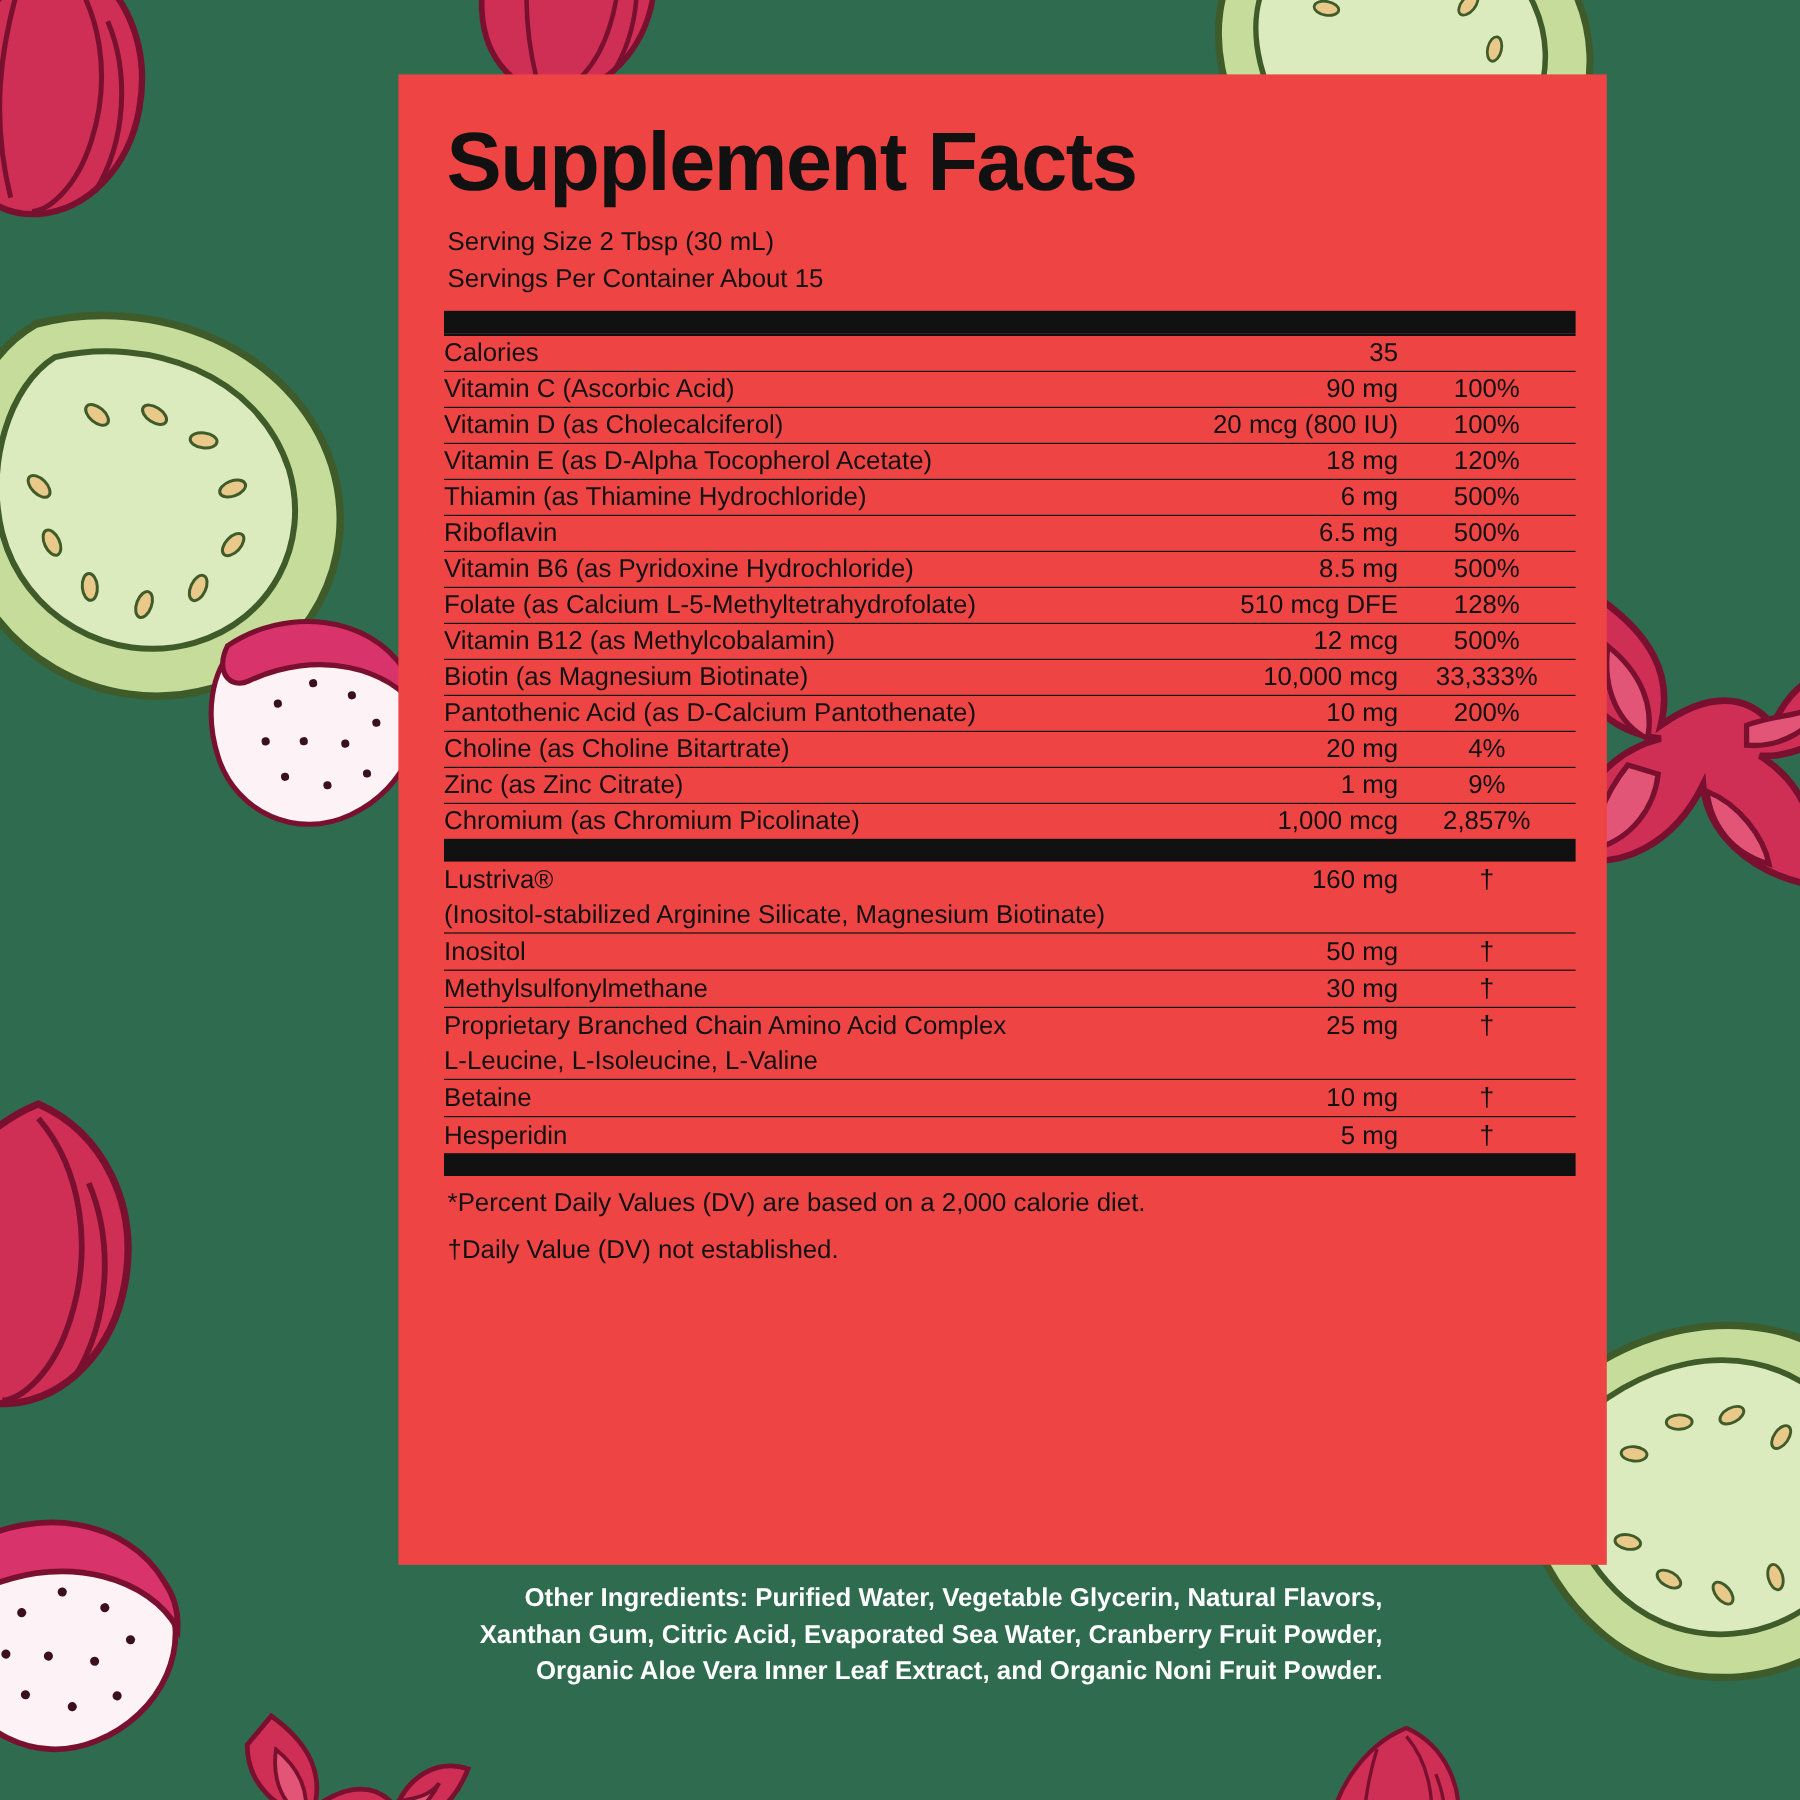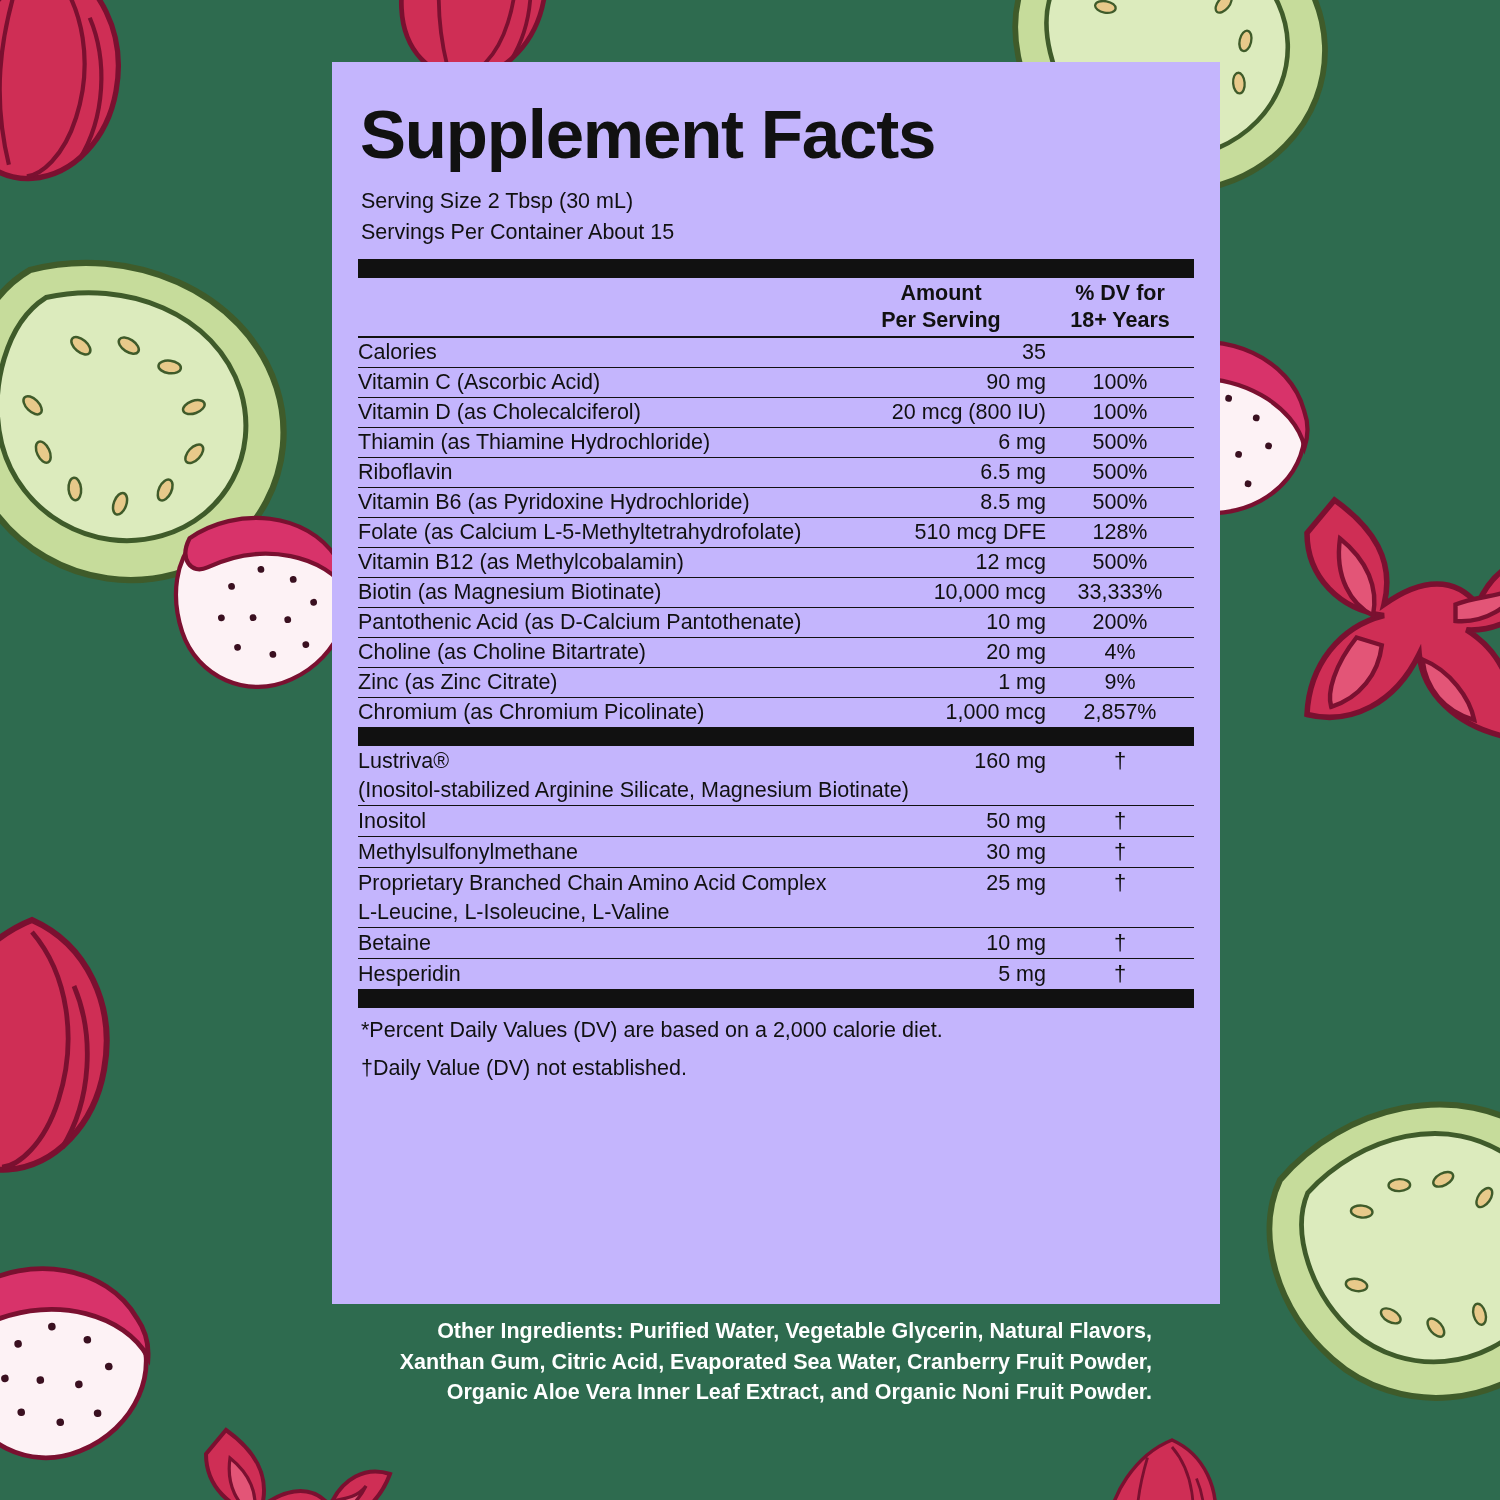--- a/index.html
+++ b/index.html
@@ -14,24 +14,24 @@
   }
 
   
   .bg-art { position: absolute; inset: 0; pointer-events: none; }
 
   
   .panel {
     position: absolute;
     left: 332px;
     top: 62px;
-    width: 888px;
+    width: 1007px;
     height: 1242px;
-    background: #c4b5fd;
-    padding: 26px 26px 18px 26px;
+    background: #ef4444;
+    padding: 26px 26px 18px 38px;
   }
 
   .sf-title {
     font-size: 69px;
     font-weight: bold;
     letter-spacing: -1.2px;
     color: #111;
     line-height: 1.02;
     margin: 12px 0 16px 0;
     padding-left: 2px;
@@ -211,54 +211,44 @@
 
 <div class="panel">
 
   <div class="sf-title">Supplement Facts</div>
 
   <div class="serving-line">Serving Size 2 Tbsp (30 mL)</div>
   <div class="serving-line">Servings Per Container About 15</div>
 
   <div class="rule-thick"></div>
 
-  <table class="facts">
-    <tbody>
-      <tr class="hdr-row no-rule">
-        <td class="c-name"></td>
-        <td class="c-amt">
-          <div>Amount</div>
-          <div>Per Serving</div>
-        </td>
-        <td class="c-dv">
-          <div>% DV for</div>
-          <div>18+ Years</div>
-        </td>
-      </tr>
-    </tbody>
-  </table>
 
   <div class="rule-thin"></div>
 
   <table class="facts">
     <tbody id="nutrient-rows">
         <tr>
           <td class="c-name">Calories</td>
           <td class="c-amt">35</td>
           <td class="c-dv"></td>
         </tr>
         <tr>
           <td class="c-name">Vitamin C (Ascorbic Acid)</td>
           <td class="c-amt">90 mg</td>
           <td class="c-dv">100%</td>
         </tr>
         <tr>
           <td class="c-name">Vitamin D (as Cholecalciferol)</td>
           <td class="c-amt">20 mcg (800 IU)</td>
           <td class="c-dv">100%</td>
+        </tr>
+        <tr>
+          <td class="c-name">Vitamin E (as D-Alpha Tocopherol Acetate)</td>
+          <td class="c-amt">18 mg</td>
+          <td class="c-dv">120%</td>
         </tr>
         <tr>
           <td class="c-name">Thiamin (as Thiamine Hydrochloride)</td>
           <td class="c-amt">6 mg</td>
           <td class="c-dv">500%</td>
         </tr>
         <tr>
           <td class="c-name">Riboflavin</td>
           <td class="c-amt">6.5 mg</td>
           <td class="c-dv">500%</td>

